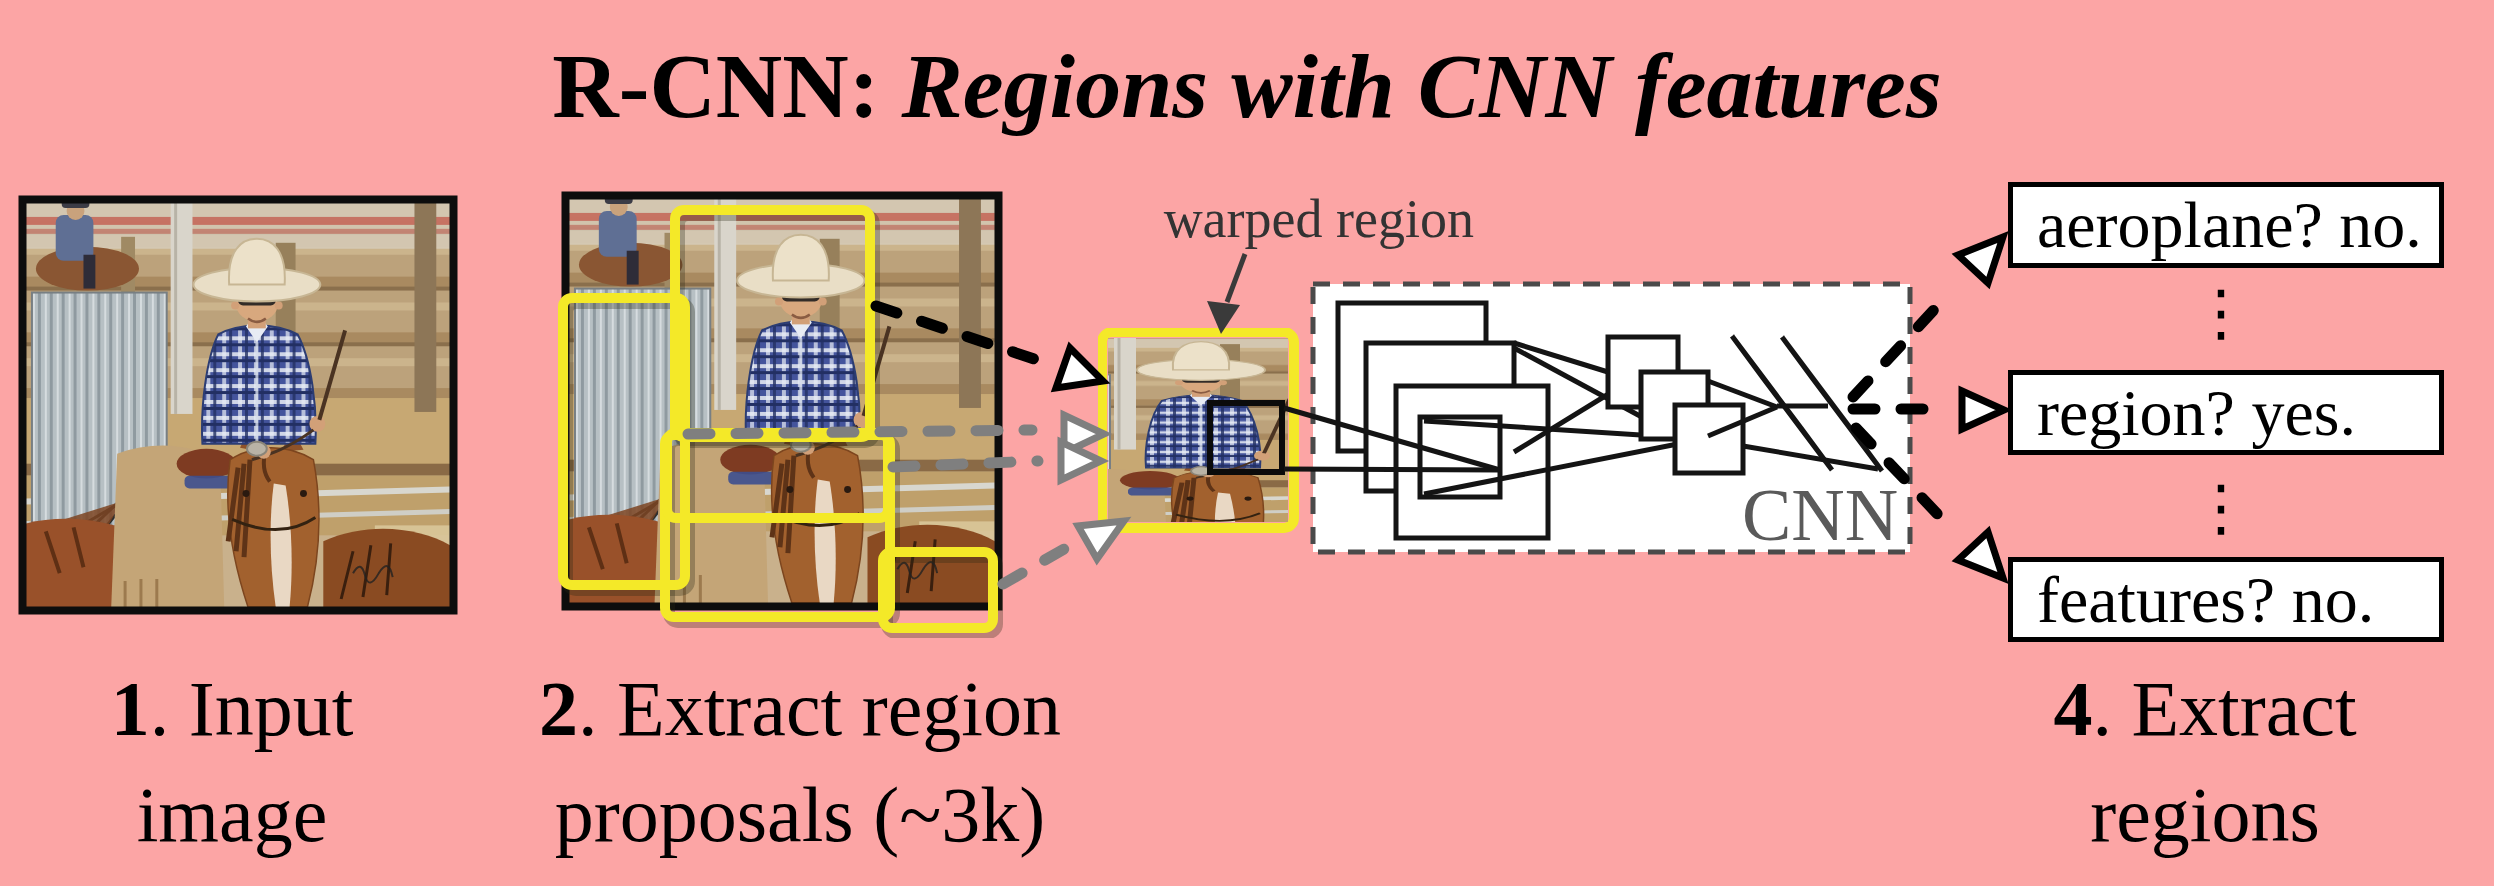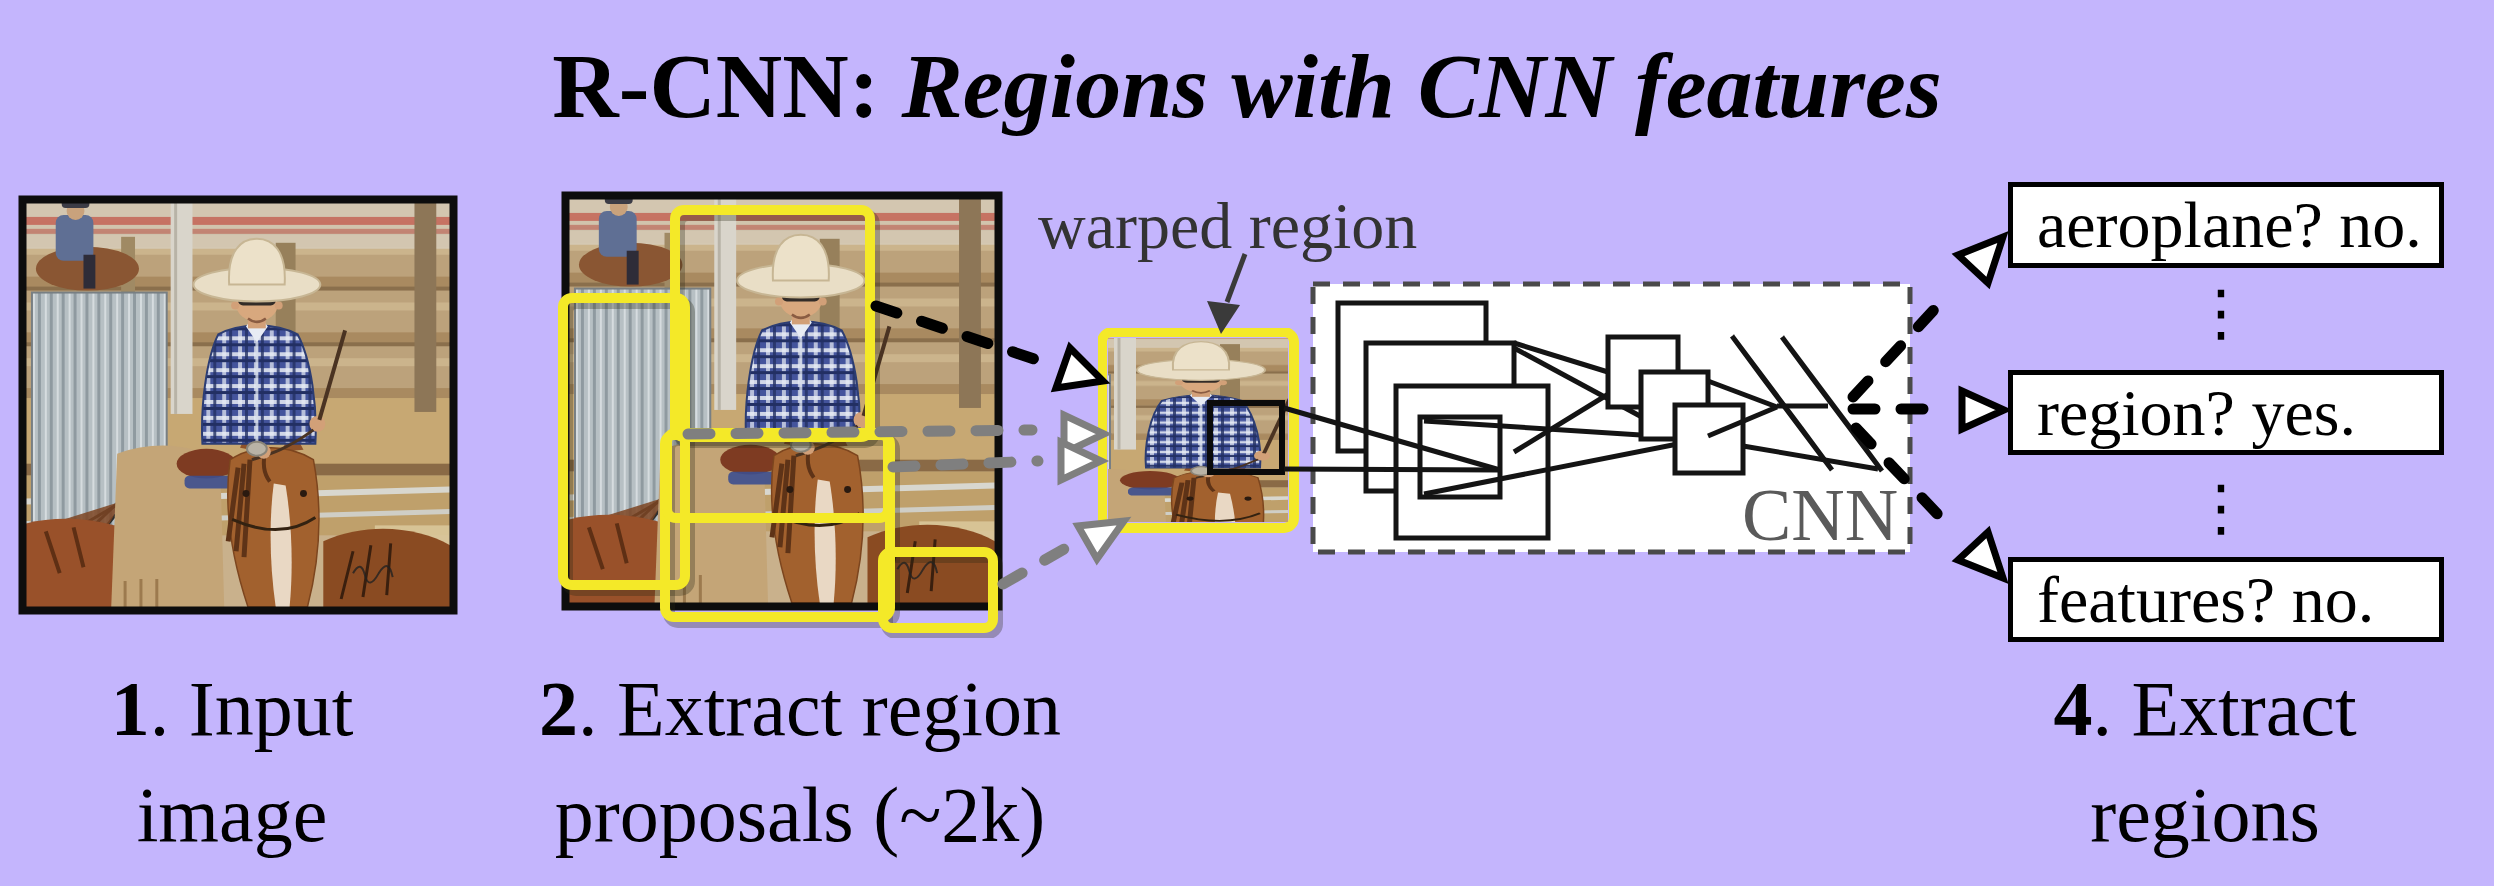--- a/index.html
+++ b/index.html
@@ -1,26 +1,26 @@
 <!DOCTYPE html>
 <html style="--proposal-yellow: #f4e928; --arrow-gray: #7f7f7f; --dashed-box: #4a4a4a; --cnn-text: #5a5a5a;"><head>
 <meta charset="utf-8">
 <style>
   html,body{margin:0;padding:0;background:#fff;}
-  .page{position:relative;width:2494px;height:886px;background:#c4b5fd;overflow:hidden;
+  .page{position:relative;width:2494px;height:886px;background:#fca5a5;overflow:hidden;
         font-family:"Liberation Serif",serif;color:#000;}
   .abs{position:absolute;}
   
   .title{left:0;top:36px;width:2494px;text-align:center;font-size:92px;font-weight:bold;line-height:100px;}
   .title .em{font-style:italic;margin-left:.24em;}
   
   .caption{top:656px;text-align:center;font-size:78px;line-height:106px;}
   .caption b{font-weight:bold;}
   
-  .warp-label{left:1038px;top:188px;width:436px;text-align:left;font-size:66px;color:#333;}
+  .warp-label{left:1038px;top:188px;width:436px;text-align:right;font-size:54px;color:#333;}
   
   .cnn-label{left:1733px;top:482px;width:174px;text-align:center;font-size:74px;
              color:var(--cnn-text,#5a5a5a);line-height:66px;}
   
   .cls-box{left:2008px;width:402px;height:76px;border:5px solid #000;background:#fff;
            display:flex;align-items:center;padding-left:24px;font-size:66px;white-space:nowrap;}
   .dots{left:2190px;width:60px;text-align:center;font-size:62px;line-height:60px;}
   svg{position:absolute;display:block;}
   .overlay{pointer-events:none;}
   .proposal{fill:none;stroke:var(--proposal-yellow,#f4e928);stroke-width:10;}
@@ -284,21 +284,21 @@
   <div class="abs cls-box" style="top:557px;height:75px">
     <span>features? no.</span>
   </div>
 
   <div class="abs caption" style="left:62px;width:340px">
     <div><b>1</b><span>. Input</span></div>
     <div>image</div>
   </div>
   <div class="abs caption" style="left:480px;width:640px">
     <div><b>2</b><span>. Extract region</span></div>
-    <div>proposals (~2k)</div>
+    <div>proposals (~3k)</div>
   </div>
   <div class="abs caption" style="left:1200px;width:640px">
   </div>
   <div class="abs caption" style="left:1885px;width:640px">
     <div><b>4</b><span>. Extract</span></div>
     <div>regions</div>
   </div>
 
 </div>
 

